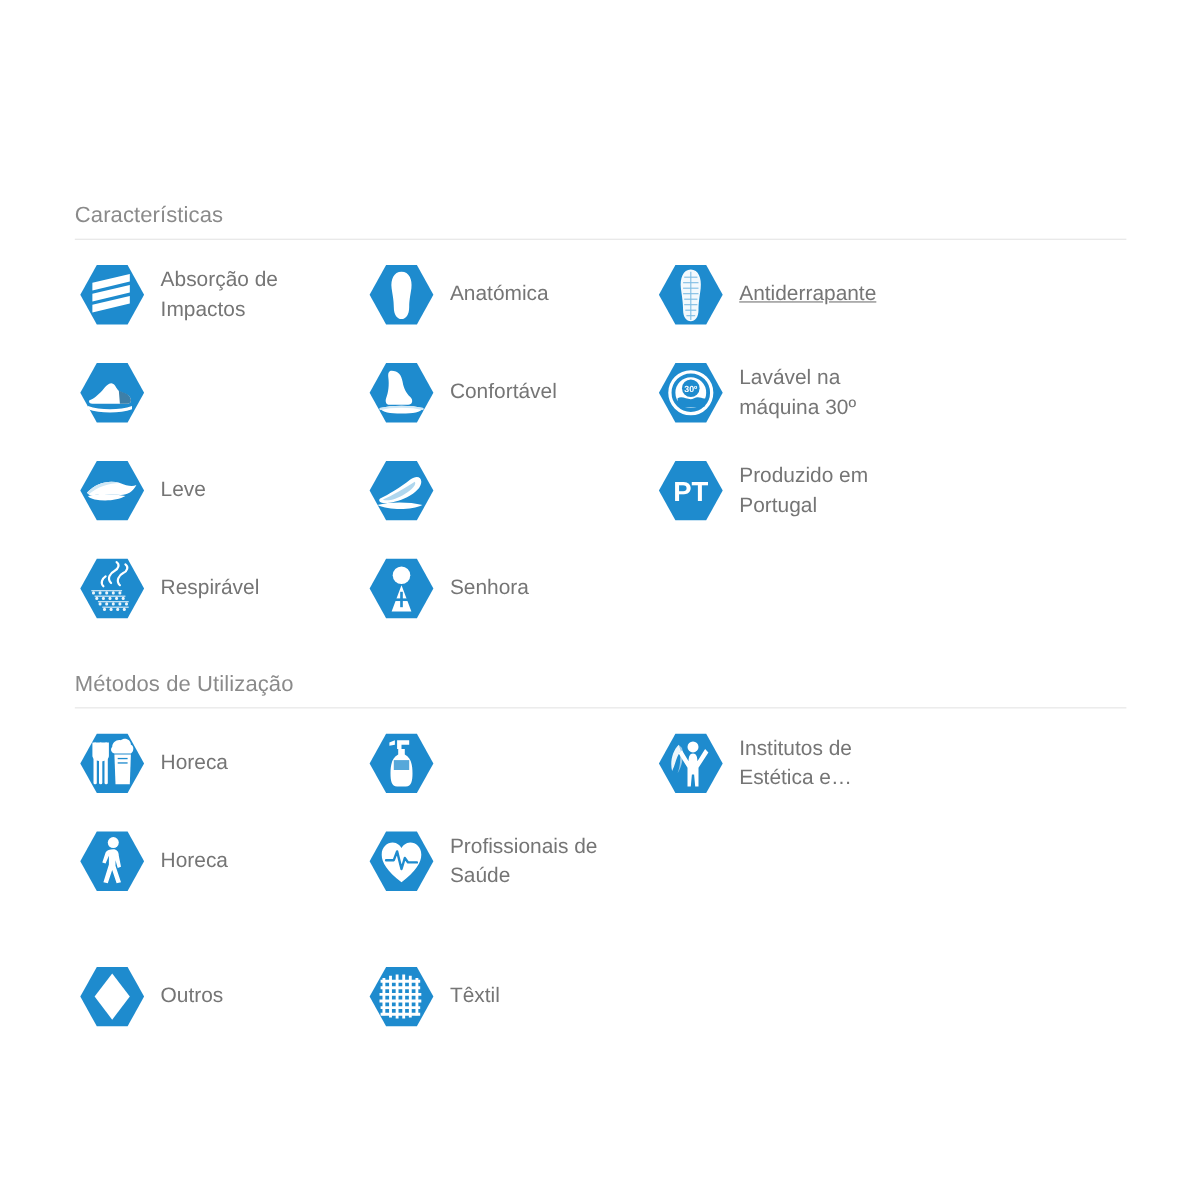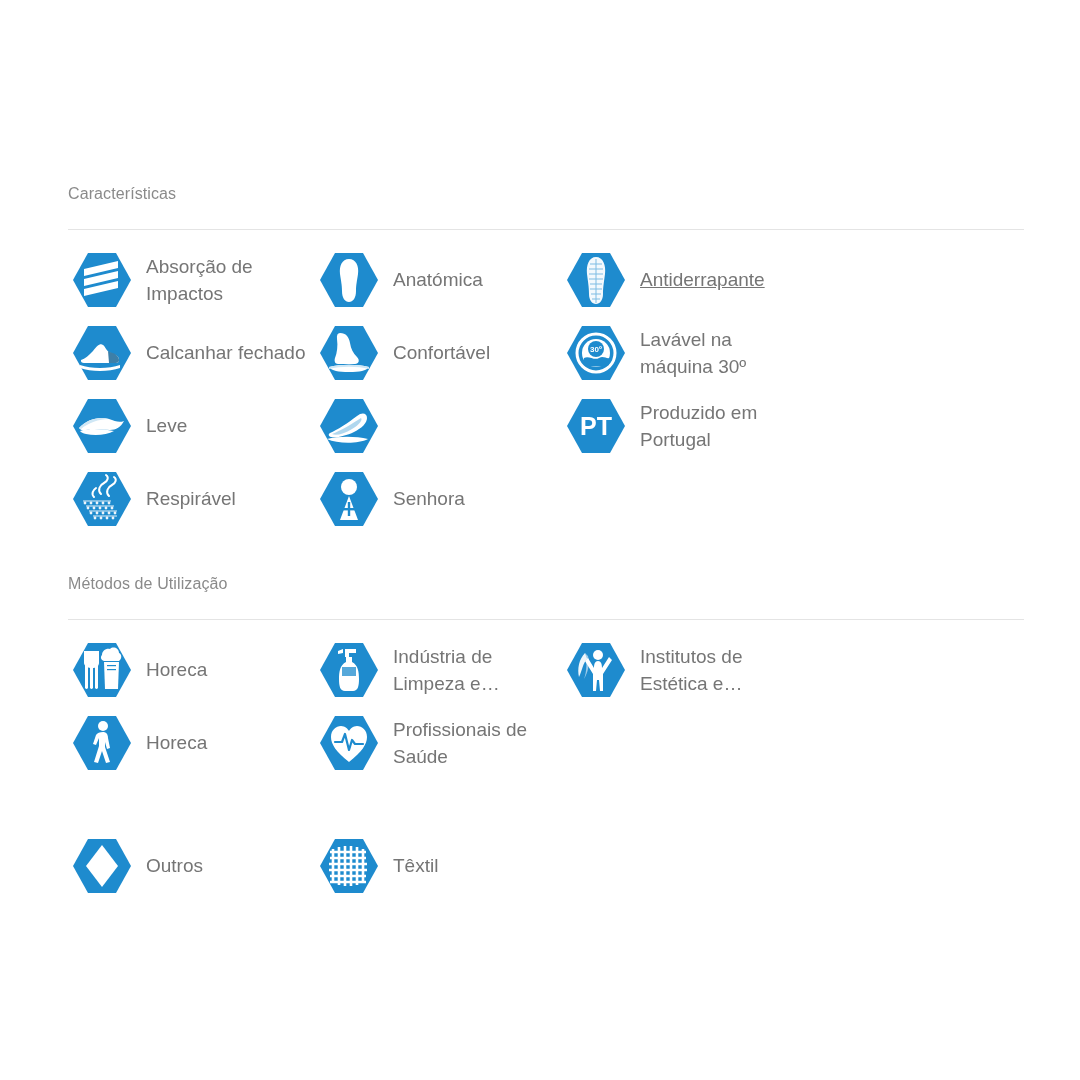--- a/index.html
+++ b/index.html
@@ -8,33 +8,34 @@
     background:#ffffff;
     font-family:"Liberation Sans","DejaVu Sans",sans-serif;
     -webkit-font-smoothing:antialiased;
   }
   .page{position:relative;width:1080px;height:1080px;overflow:hidden;}
   .content{position:absolute;left:68px;top:185px;width:956px;}
 
   
   .section{margin-bottom:0;}
   .section-header{
-    font-size:16px;
+    font-size:20px;
     color:#8a8a8a;
     letter-spacing:.1px;
-    padding-bottom:26px;
+    padding-bottom:9px;
     border-bottom:1px solid #e4e4e4;
     width:956px;
     box-sizing:border-box;
     font-weight:400;
   }
   .grid{
     display:flex;
     flex-wrap:wrap;
     padding-top:13px;
+    gap:16px;
   }
   .cell{
     width:247px;
     box-sizing:border-box;
     display:flex;
     align-items:center;
     height:73px;
     overflow:hidden;
   }
   .cell .ico{
@@ -117,21 +118,20 @@
 
         <div class="cell wide">
           <span class="ico">
             <svg width="62" height="58" viewBox="0 0 62 58">
               <polygon points="17,2 45,2 60,29 45,56 17,56 2,29" fill="#1e8bce"></polygon>
               <path d="M10 36 C14 35 18 31 22 27 C26 22 29 19 32 21 C34 22 35 26 38 28 C41 30 45 30 47 33 C49 36 48 39 45 39 L13 39 C11 39 9.5 38 10 36 Z" fill="#ffffff"></path>
               <path d="M37 27 C40 29 45 29 47 33 C49 36 48 39 45 39 L38 39 Z" fill="#3d7fa8"></path>
               <path d="M9 41 C20 45 38 45 49 41 L49 44 C38 48 20 48 9 44 Z" fill="#ffffff"></path>
             </svg>
           </span>
-          <span class="lbl">Calcanhar fechado</span>
         </div>
 
         <div class="cell">
           <span class="ico">
             <svg width="62" height="58" viewBox="0 0 62 58">
               <polygon points="17,2 45,2 60,29 45,56 17,56 2,29" fill="#1e8bce"></polygon>
               <path d="M22 9 C28 9 31 13 32 19 C33 25 35 29 39 33 C42 36 41 40 37 40 L20 40 C17 40 16 37 17 34 C19 29 20 22 19 15 C18.6 11 19.5 9 22 9 Z" fill="#ffffff"></path>
               <path d="M11 43 C22 40 40 40 51 43 C48 47 42 48 31 48 C20 48 14 47 11 43 Z" fill="#ffffff"></path>
               <path d="M11 43 C22 40 40 40 51 43 L51 45 C40 42 22 42 11 45 Z" fill="#cfe7f5"></path>
             </svg>
@@ -274,21 +274,20 @@
 
         <div class="cell">
           <span class="ico">
             <svg width="62" height="58" viewBox="0 0 62 58">
               <polygon points="17,2 45,2 60,29 45,56 17,56 2,29" fill="#1e8bce"></polygon>
               <path d="M27 8 L38 8 L38 12 L31 12 L31 16 L34 16 L34 21 C40 24 41 31 41 38 C41 45 40 50 35 50 L27 50 C22 50 21 45 21 38 C21 31 22 24 28 21 L28 16 L27 16 Z" fill="#ffffff"></path>
               <path d="M25 8 L20 10 L20 13 L25 12 Z" fill="#ffffff"></path>
               <rect x="24" y="26" width="14" height="9" fill="#1e8bce" opacity="0.75"></rect>
             </svg>
           </span>
-          <span class="lbl">Indústria de Limpeza e…</span>
         </div>
 
         <div class="cell">
           <span class="ico">
             <svg width="62" height="58" viewBox="0 0 62 58">
               <polygon points="17,2 45,2 60,29 45,56 17,56 2,29" fill="#1e8bce"></polygon>
               <circle cx="33" cy="14" r="5" fill="#ffffff"></circle>
               <path d="M33 20 C36 20 37 23 37 27 L44 16 L47 19 L38 33 L38 50 L35 50 L34 39 L32 39 L31 50 L28 50 L28 33 L20 20 L23 17 L29 27 C29 23 30 20 33 20 Z" fill="#ffffff"></path>
               <path d="M20 12 C14 18 12 28 14 36 C17 30 18 22 22 18 Z" fill="#ffffff" opacity="0.92"></path>
               <path d="M20 12 C22 20 22 30 19 38 C23 32 25 22 23 15 Z" fill="#ffffff" opacity="0.55"></path>

